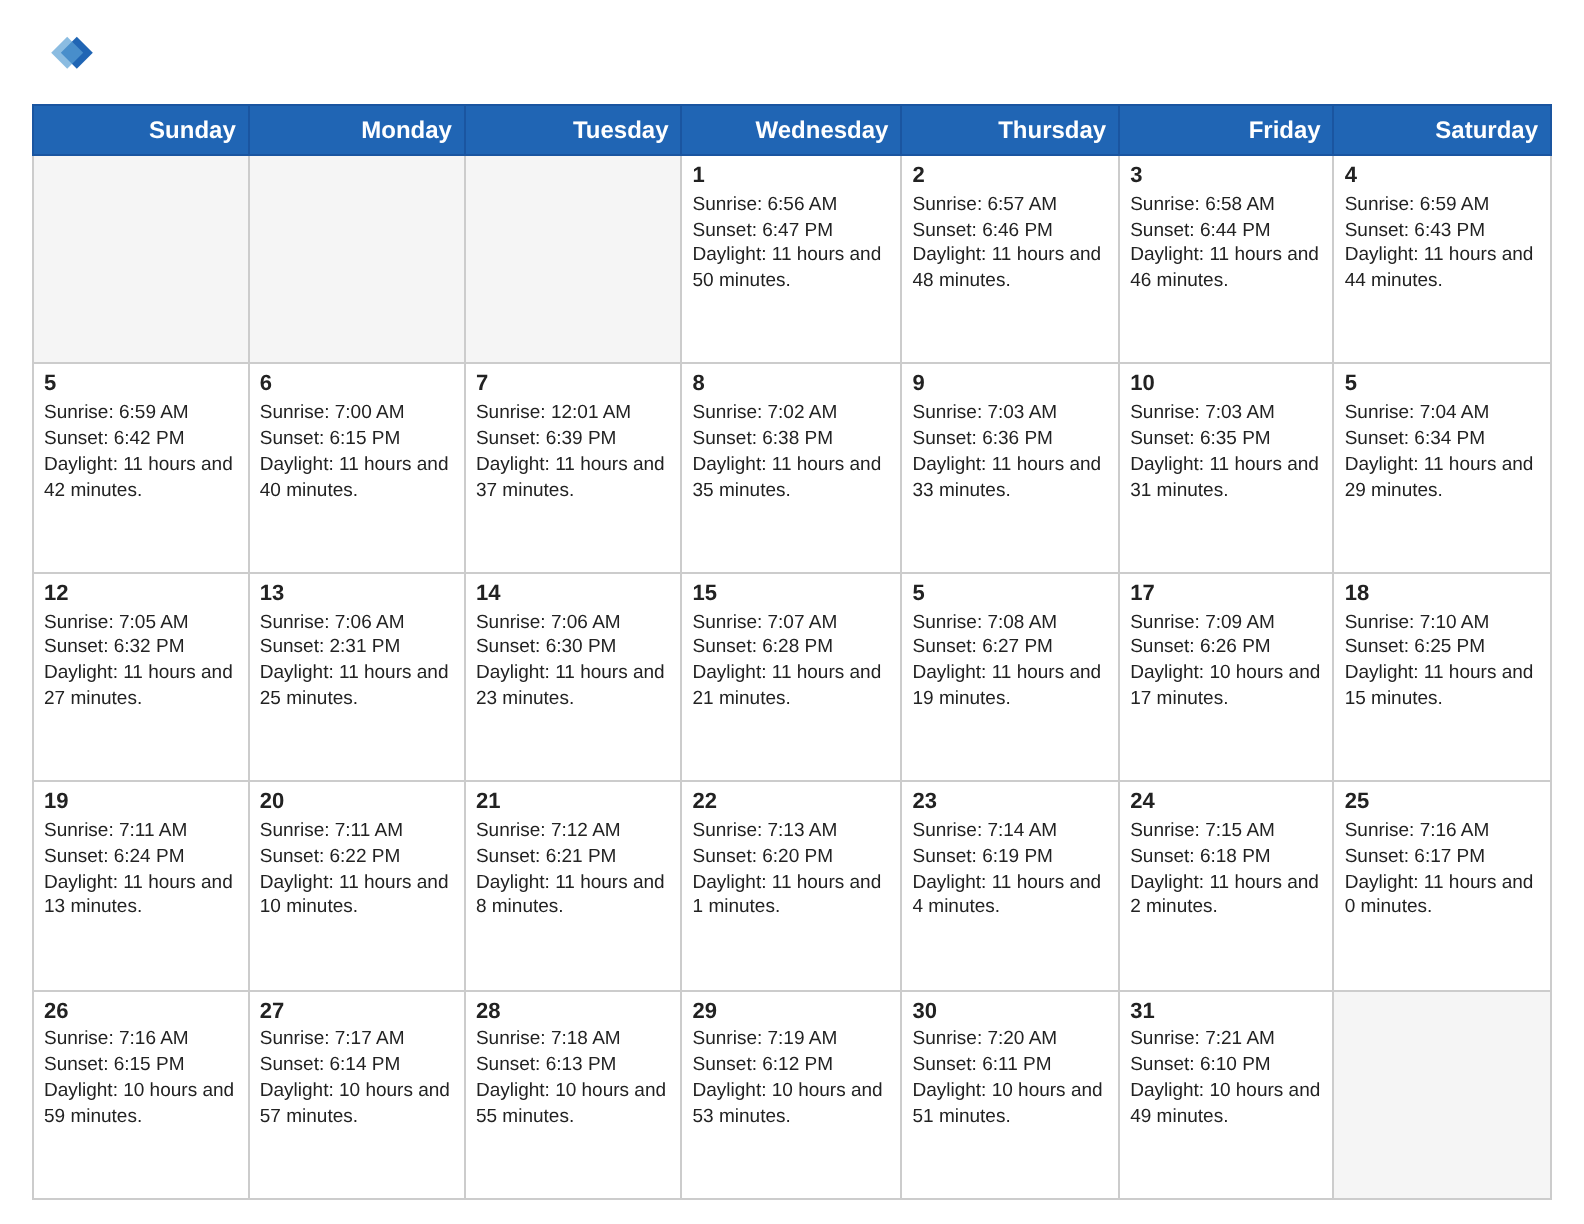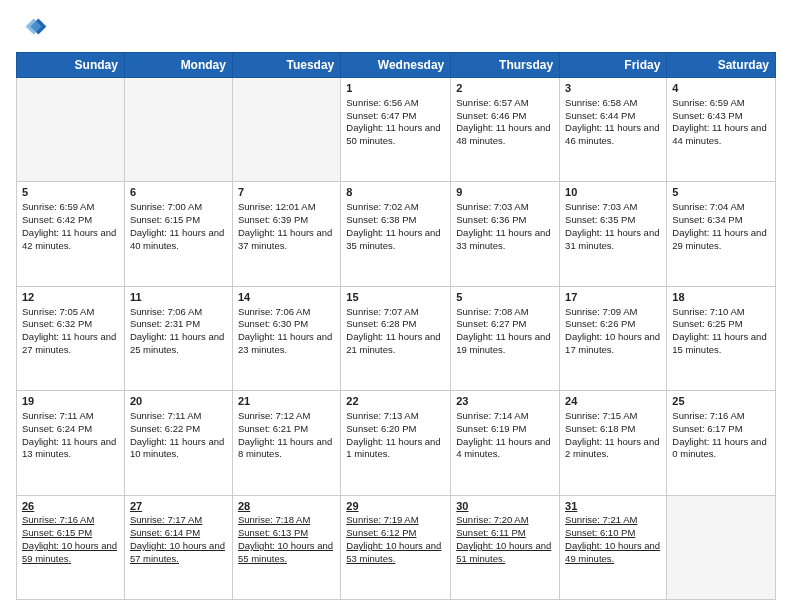--- a/index.html
+++ b/index.html
@@ -91,21 +91,20 @@
       font-size: 11px;
       font-weight: bold;
       margin-bottom: 1px;
       display: block;
     }
     .last-row td {
       background: #f0f0f0;
     }
     .last-row td.has-data {
       background: #fff;
-      text-decoration: underline;
     }
   </style>
 </head>
 <body>
 
 <div class="page">
   <div class="header">
     <div class="logo">
       <svg class="logo-icon" viewBox="0 0 40 40">
         <rect x="0" y="0" width="40" height="40" fill="white"></rect>
@@ -210,21 +209,21 @@
           </td>
         </tr>
         <tr>
           <td>
             <span class="day-number">12</span>
             <div>Sunrise: 7:05 AM</div>
             <div>Sunset: 6:32 PM</div>
             <div>Daylight: 11 hours and 27 minutes.</div>
           </td>
           <td>
-            <span class="day-number">11</span>
+            <span class="day-number">13</span>
             <div>Sunrise: 7:06 AM</div>
             <div>Sunset: 2:31 PM</div>
             <div>Daylight: 11 hours and 25 minutes.</div>
           </td>
           <td>
             <span class="day-number">14</span>
             <div>Sunrise: 7:06 AM</div>
             <div>Sunset: 6:30 PM</div>
             <div>Daylight: 11 hours and 23 minutes.</div>
           </td>

